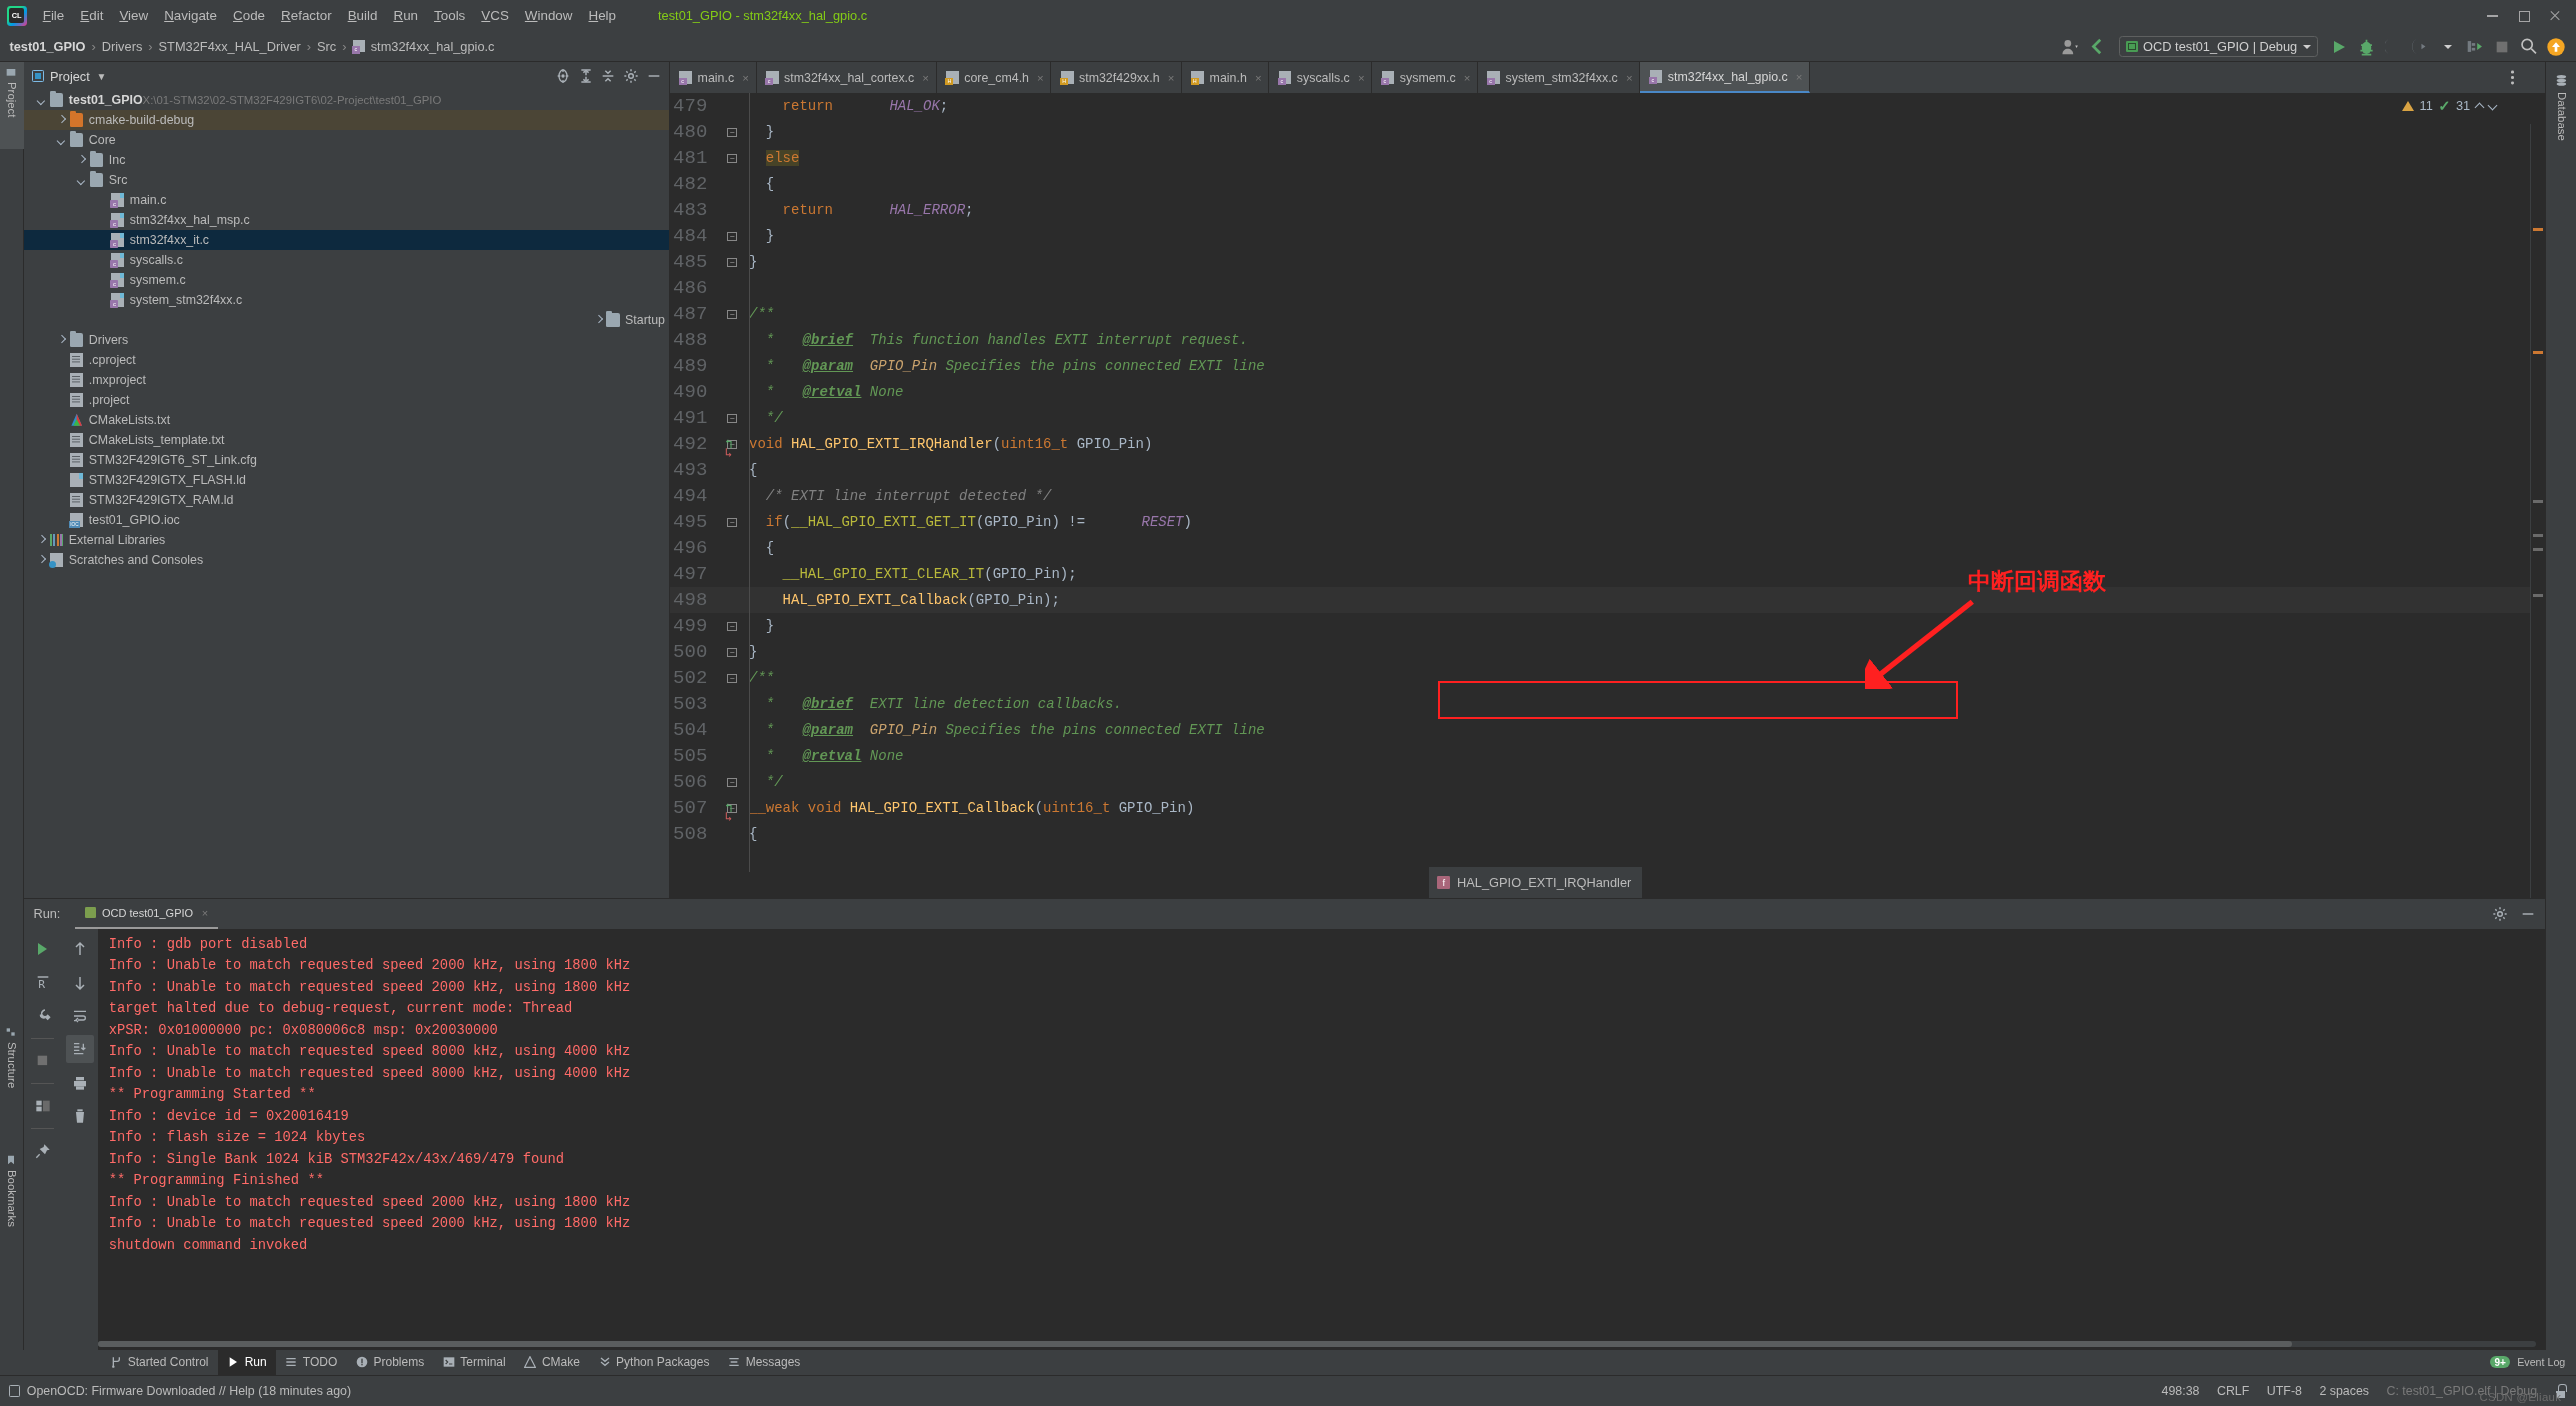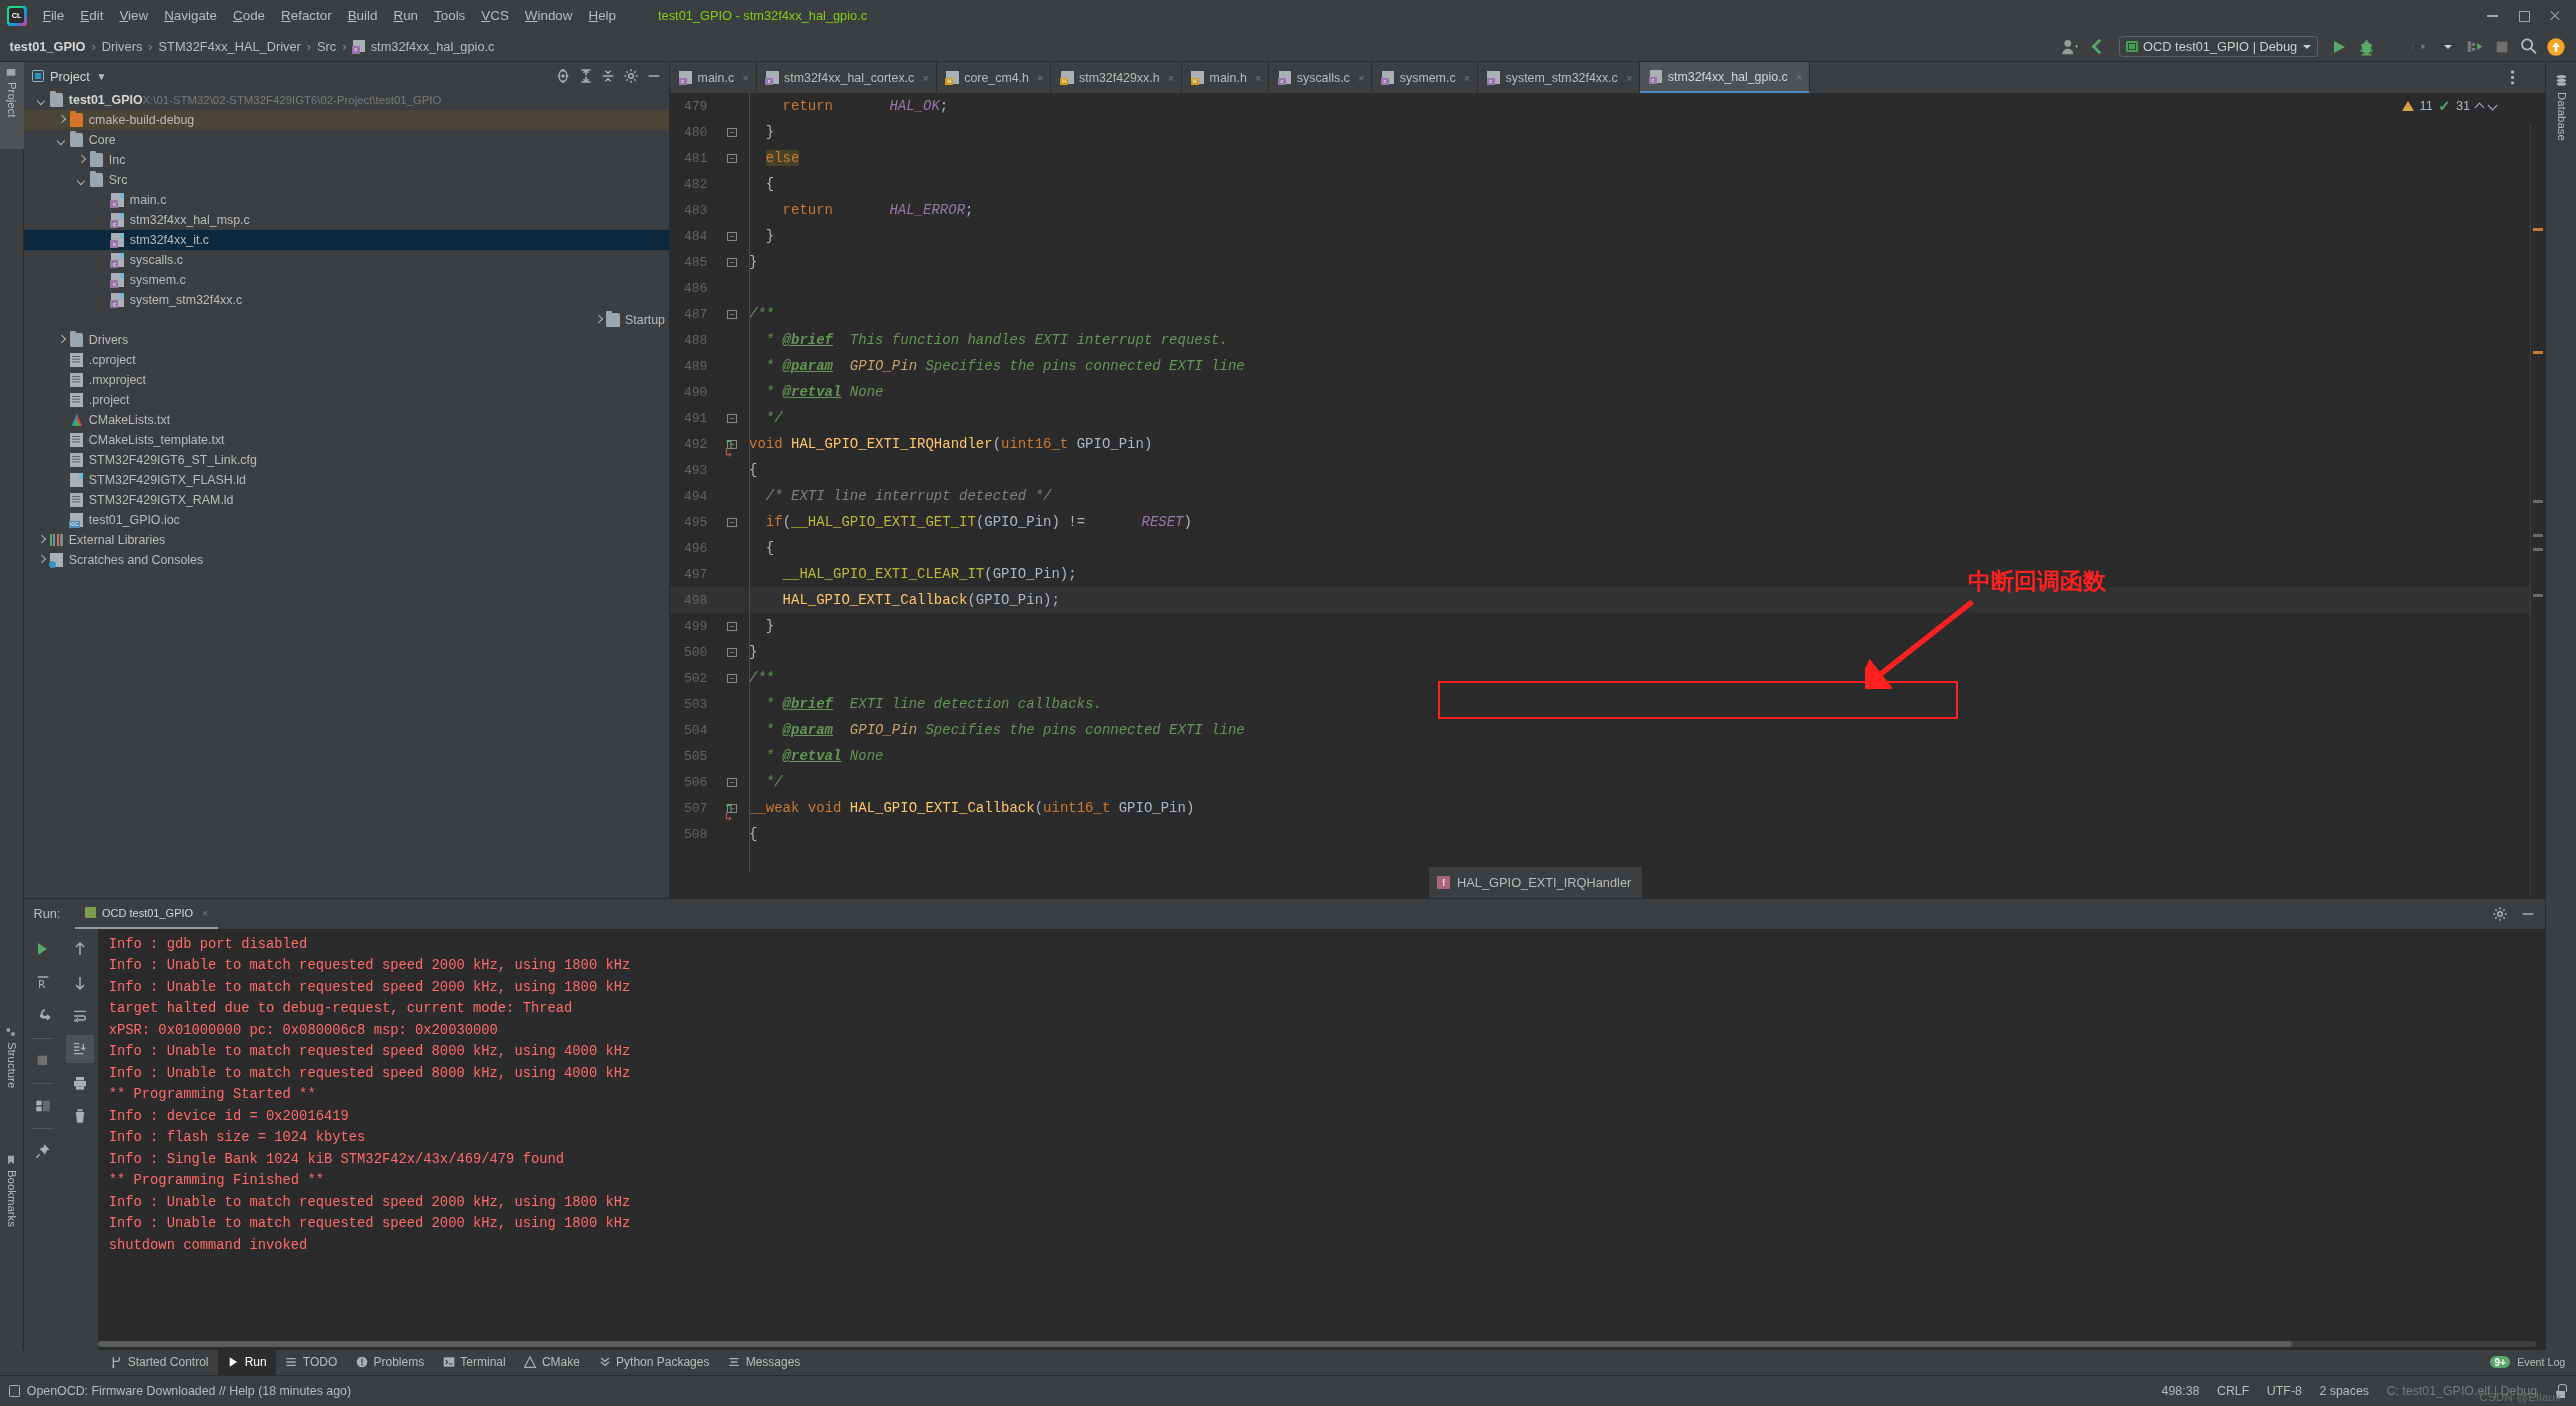--- a/index.html
+++ b/index.html
@@ -207,41 +207,41 @@
     border-left:1.3px solid #a9b7c6;border-top:1.3px solid #a9b7c6;transform:rotate(45deg);}
   .chev.dn::after { content:"";position:absolute;left:0;top:0;width:6px;height:6px;
     border-right:1.3px solid #a9b7c6;border-bottom:1.3px solid #a9b7c6;transform:rotate(45deg);}
 
   .cline {
     position: relative; height: 26px; display: flex; align-items: center;
     font-family: "Liberation Mono", "DejaVu Sans Mono", monospace; font-size: 14px;
   }
   .cline.cur { background: #323232; }
   .lnum {
-    width: 44px; text-align: right; color: #606366; font-size: 13px;
+    width: 44px; text-align: right; color: #606366; font-size: 19px;
     flex: none; padding-right: 6.7px;
   }
   .gutter { width: 35px; flex: none; position: relative; height: 26px; }
   .fold {
     position: absolute; left: 13.4px; top: 8.7px; width: 9.4px; height: 9.4px;
     border: 0.7px solid #888; color: #999; font-size: 8.7px; line-height: 8px;
     text-align: center; background: #2b2b2b;
   }
   .ovr { position:absolute; left:10.7px; top:5.4px; font-size:12.8px; color:#59a869; }
   .ovr2 { position:absolute; left:10.7px; top:14px; font-size:12.8px; color:#cc5b5b; }
   .ctext { white-space: pre; color: #a9b7c6; }
   .indentline {
     position: absolute; left: 79px; top: 0; bottom: 0; width: 0.7px; background: #4b4b4b;
   }
   
   .kw  { color: #cc7832; }
   .cst { color: #9876aa; font-style: italic; margin-left: 48px; }
   .cmt { color: #629755; font-style: italic; }
   .cmt2{ color: #808080; font-style: italic; }
-  .tag { color: #629755; font-style: italic; font-weight: bold; text-decoration: underline; }
+  .tag { color: #629755; font-style: italic; font-weight: bold; text-decoration: underline; margin-left: 20px; }
   .prm { color: #c9a26d; font-style: italic; }
   .fn  { color: #ffc66d; }
   .mac { color: #b9b93b; }
   .hl-else { background: #474327; }
 
   #red-box {
     position: absolute; left: 768px; top: 588px; width: 520px; height: 38px;
     border: 2.7px solid #ff2020; z-index: 20; pointer-events: none;
   }
   #red-arrow { position: absolute; left: 1195px; top: 502px; z-index: 20; }

